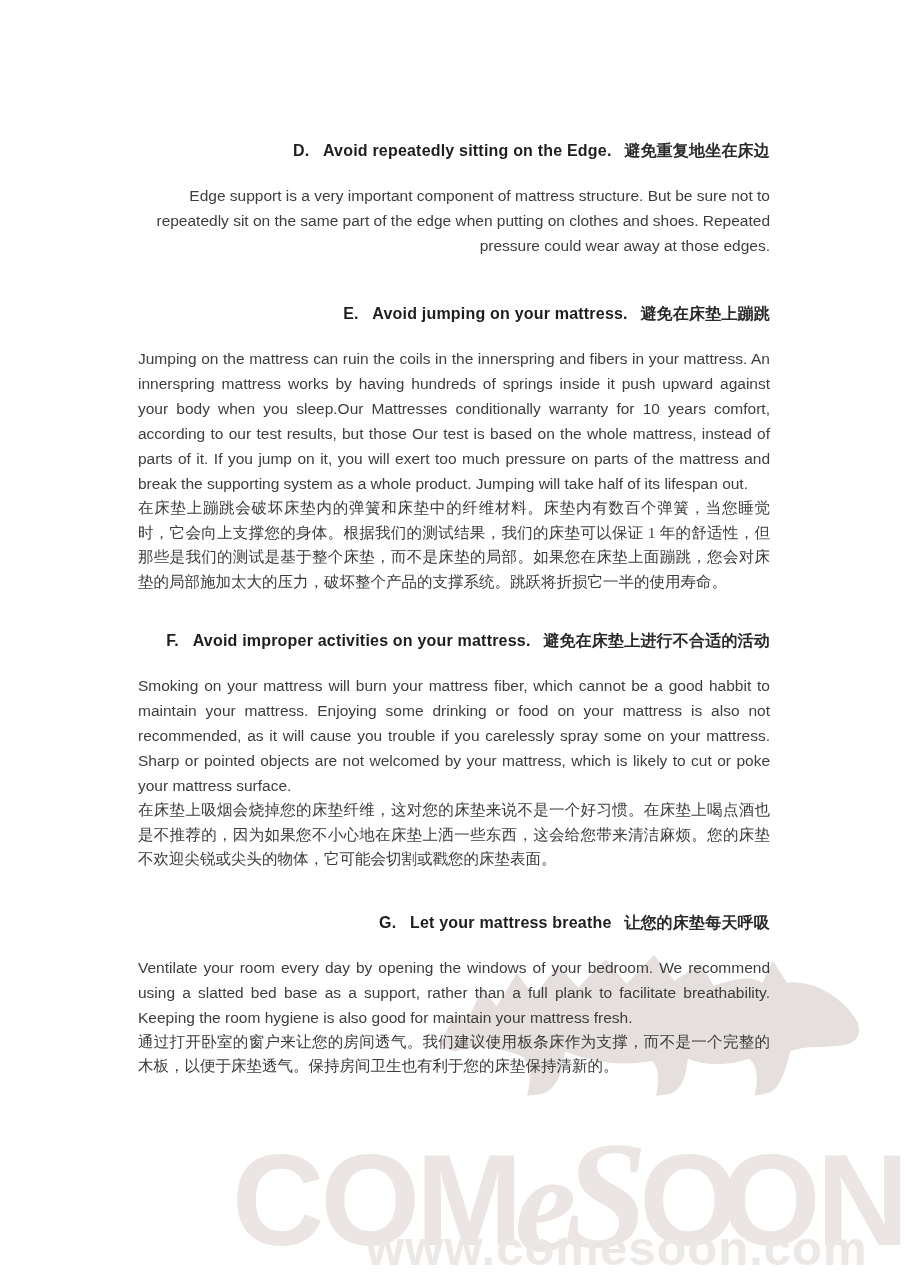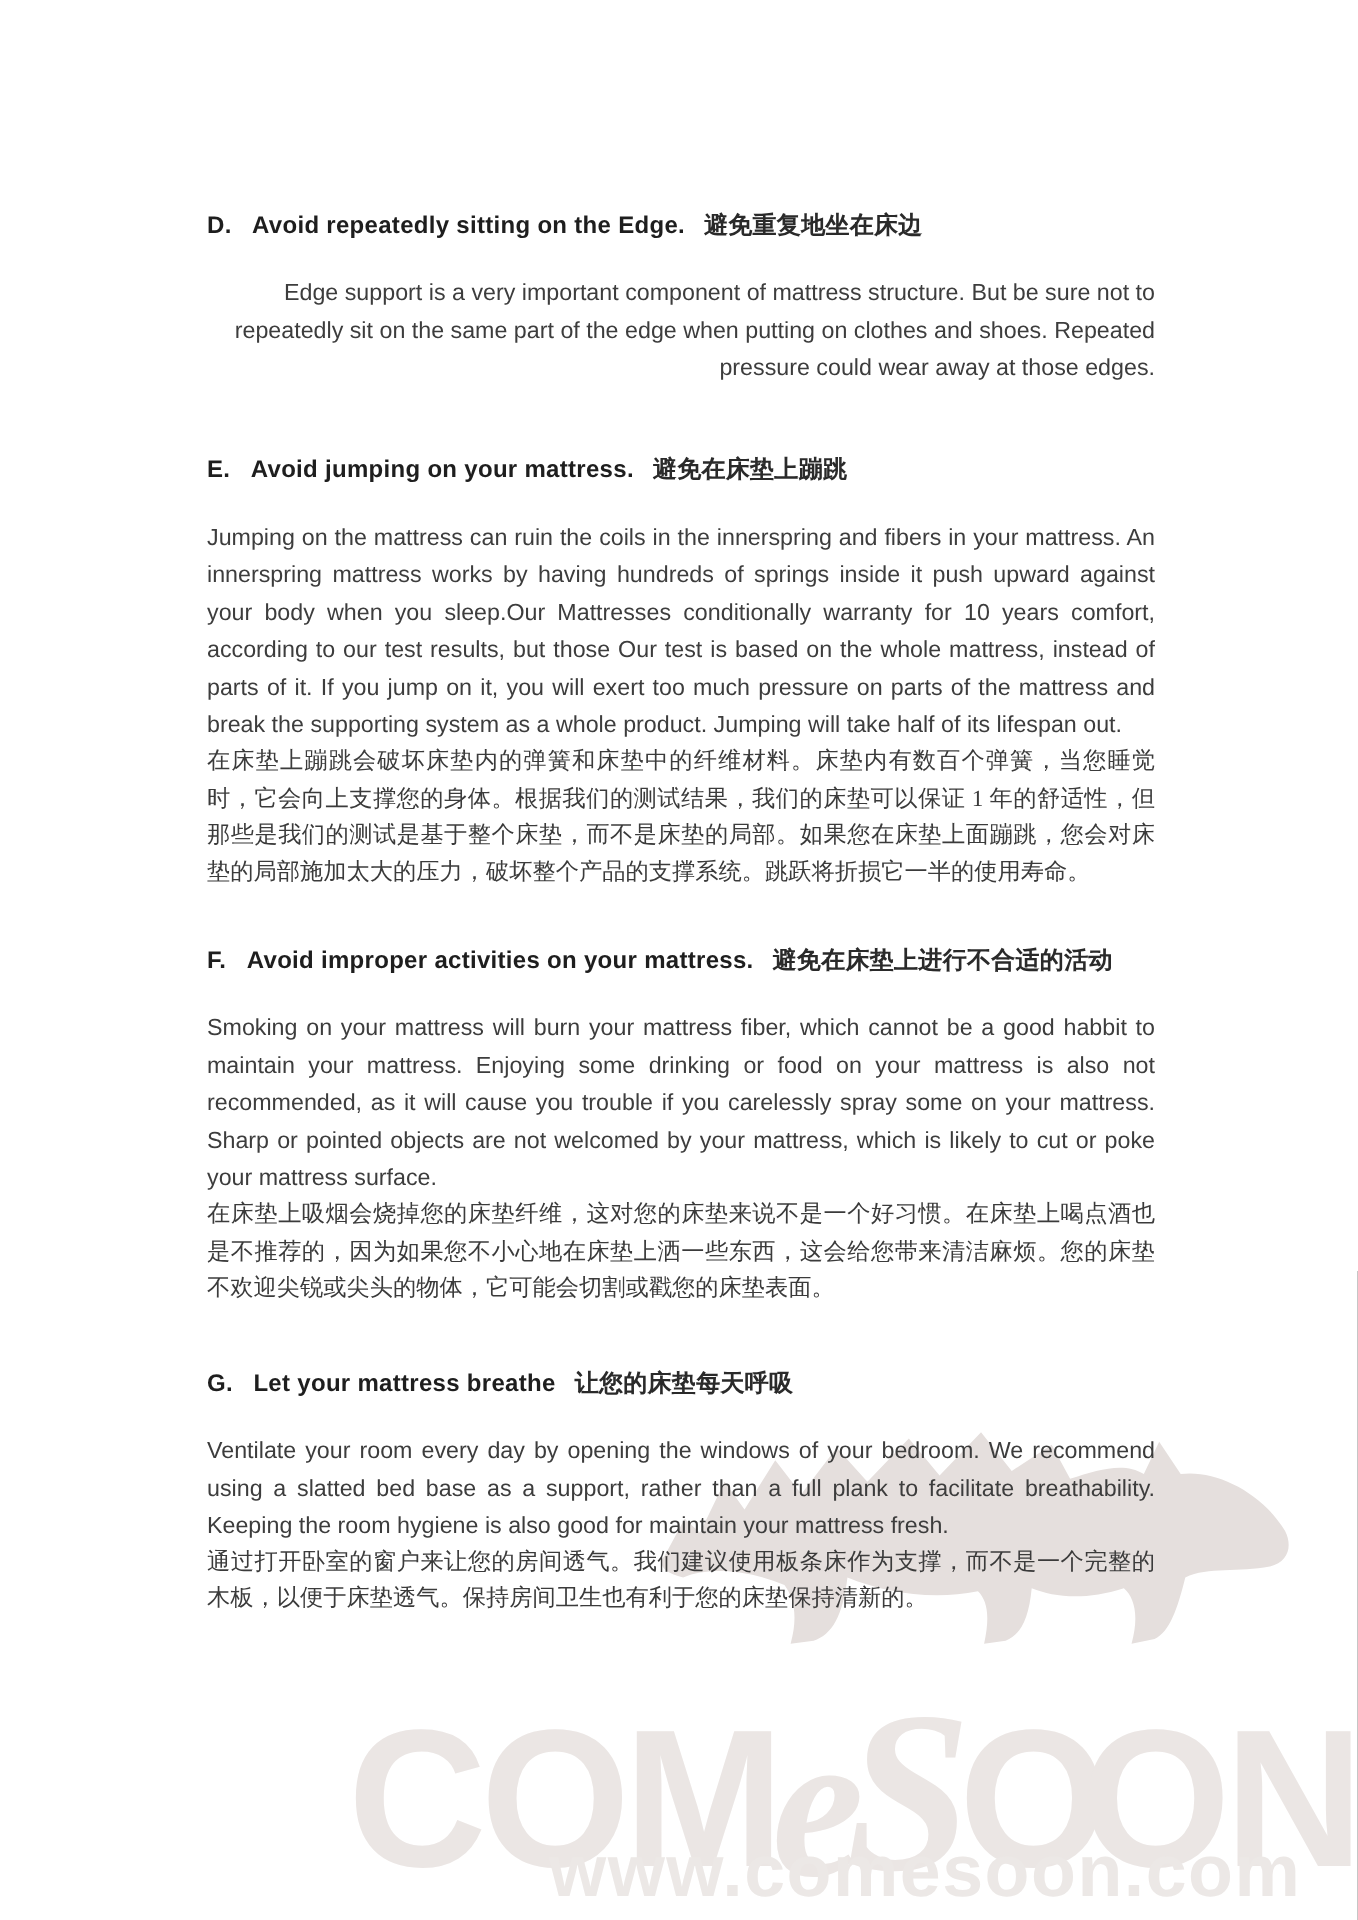--- a/index.html
+++ b/index.html
@@ -91,20 +91,21 @@
   .sec-e { margin-bottom: 36px; }
   .sec-f { margin-bottom: 21px; }
   .sec-g { margin-bottom: 0; margin-top: 40px; }
   h2.heading {
     margin: 0 0 21px 0;
     font-size: 16px;
     line-height: 22px;
     font-weight: bold;
     color: #1e1e1e;
     letter-spacing: 0.2px;
+    text-align: right;
   }
   h2.heading .letter { margin-right: 9px; }
   h2.heading .title-en { margin-right: 8px; }
   h2.heading .title-zh {
     font-family: "Liberation Serif", serif;
     font-weight: 600;
     color: #2a2a2a;
   }
   p.body-en {
     margin: 0;

